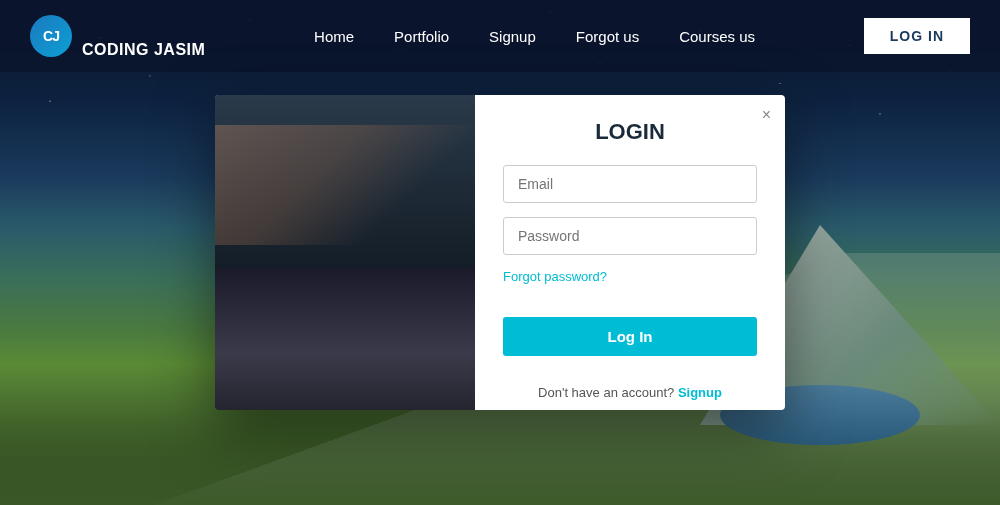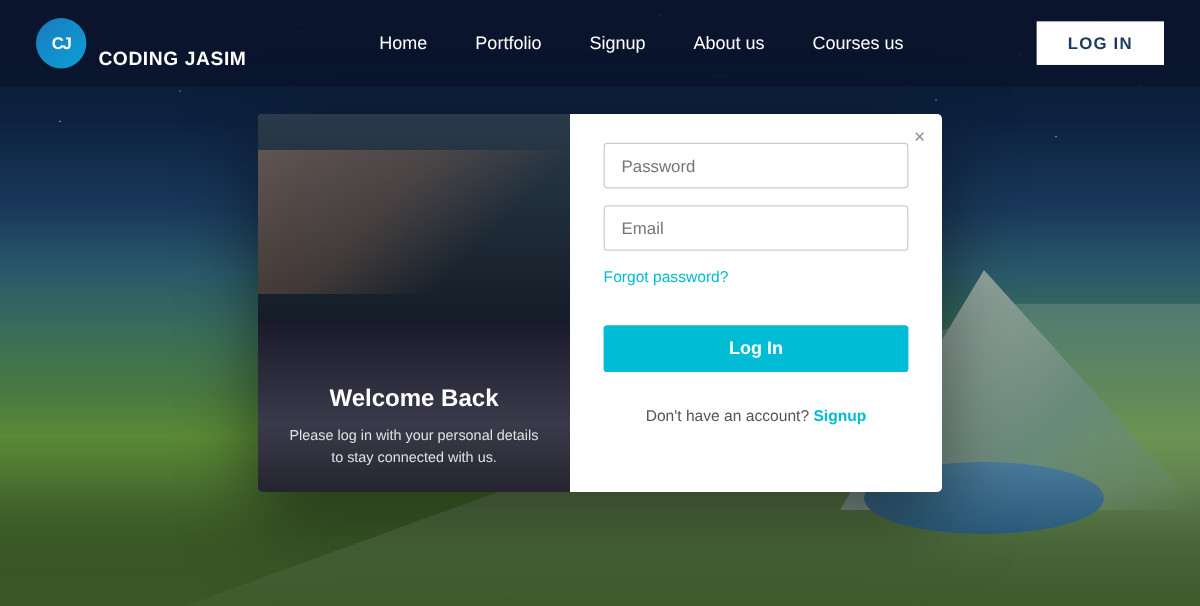--- a/index.html
+++ b/index.html
@@ -328,46 +328,43 @@
 <header class="header">
   <div class="logo-area">
     <div class="logo-circle">CJ</div>
     <span class="logo-text">CODING JASIM</span>
   </div>
 
   <nav class="nav">
     <a class="nav-item">Home</a>
     <a class="nav-item">Portfolio</a>
     <a class="nav-item">Signup</a>
-    <a class="nav-item">About us</a>
+    <a class="nav-item">Forgot us</a>
     <a class="nav-item">Courses us</a>
   </nav>
 
   <button class="login-btn">LOG IN</button>
 </header>
 
 <div class="modal-overlay">
   <div class="modal">
 
     <div class="modal-left">
       <div class="laptop-bg"></div>
       <div class="hands-overlay"></div>
-      <div class="modal-left-content">
-        <div class="welcome-title">Welcome Back</div>
-        <div class="welcome-subtitle">Please log in with your personal details to stay connected with us.</div>
-      </div>
     </div>
 
     <div class="modal-right">
       <button class="close-btn">×</button>
 
+      <div class="modal-title">LOGIN</div>
+
+      <input class="form-input" type="email" placeholder="Email" style="">
 
       <input class="form-input" type="password" placeholder="Password" style="">
-
-      <input class="form-input" type="email" placeholder="Email" style="">
 
       <a class="forgot-link">Forgot password?</a>
 
       <button class="login-submit-btn">Log In</button>
 
       <div class="signup-text">
         <span>Don't have an account?</span>&nbsp;<span class="signup-link">Signup</span>
       </div>
     </div>
 

